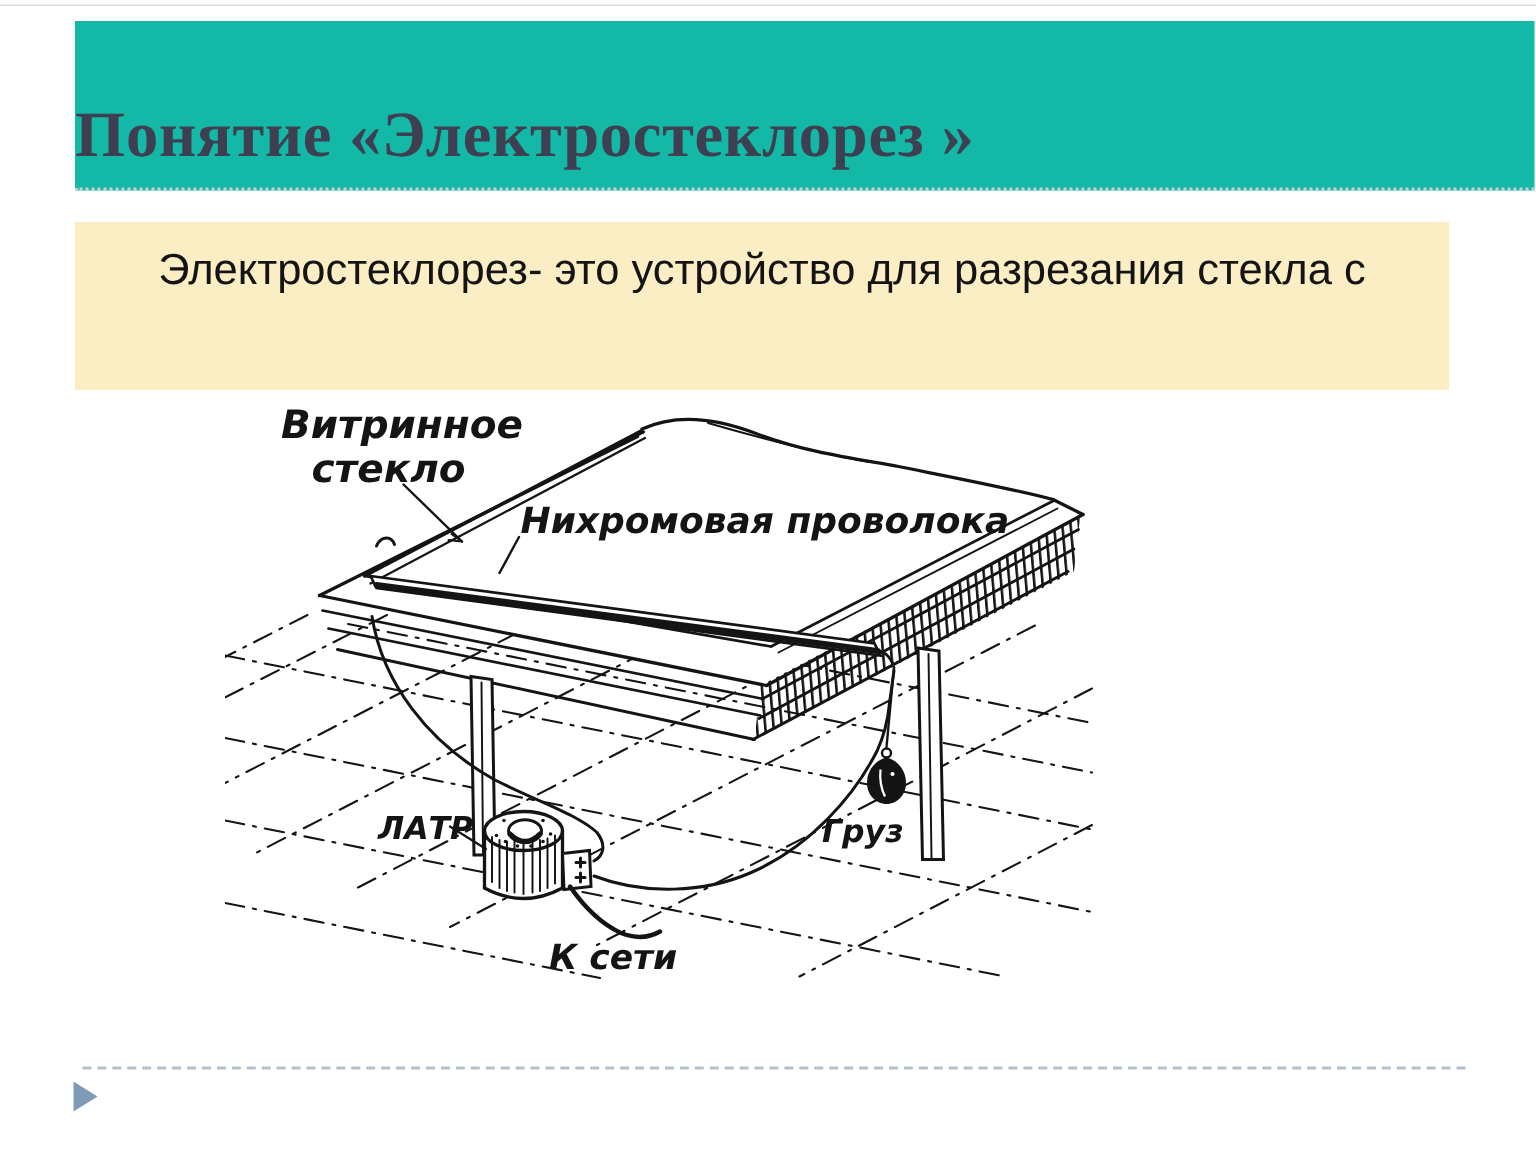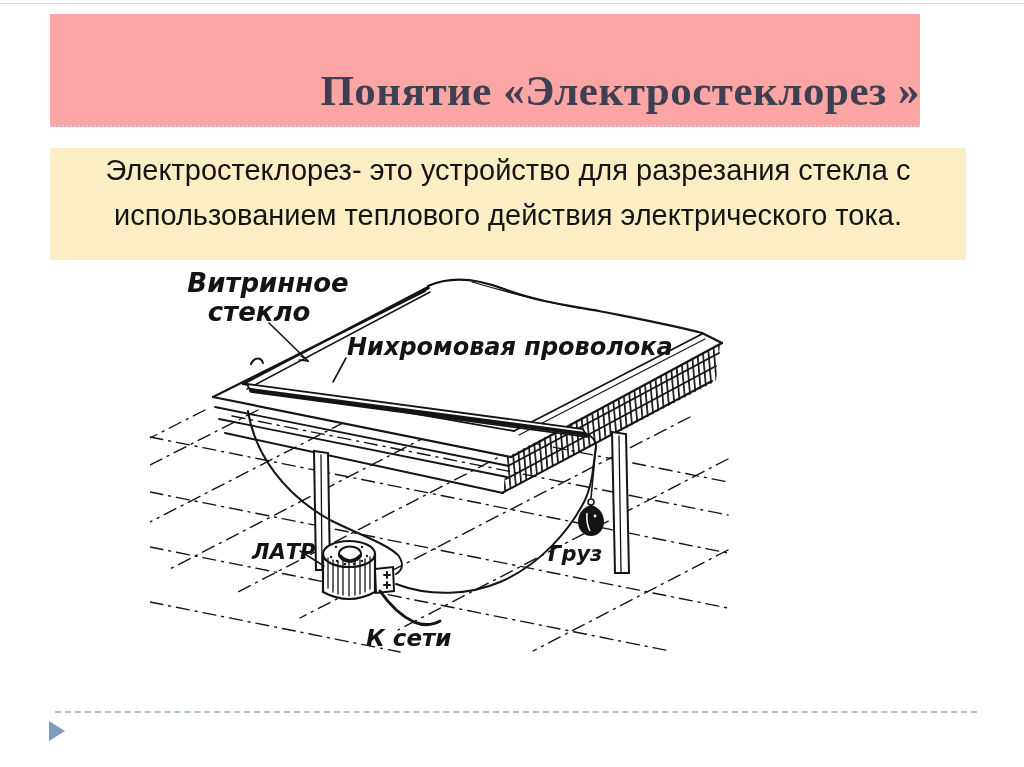--- a/index.html
+++ b/index.html
@@ -6,44 +6,44 @@
   body{
     width:1024px;height:767px;position:relative;overflow:hidden;
     background:#ffffff;
     font-family:"Liberation Sans", sans-serif;
   }
   .top-hairline{
     position:absolute;left:0;top:3px;width:1024px;height:1px;
     background:#dedede;
   }
   .title-bar{
-    position:absolute;left:50px;top:14px;width:870px;height:111px;
-    background:#fca5a5;
+    position:absolute;left:50px;top:14px;width:973px;height:111px;
+    background:#14b8a6;
     border-bottom:2px dotted #c9d1d8;
-    display:flex;align-items:flex-end;justify-content:flex-end;
+    display:flex;align-items:flex-end;justify-content:flex-start;
   }
   .title-bar h1{
     margin:0 0 10px 0;
     font-family:"Liberation Serif", serif;
     font-weight:700;
     font-size:43px;
     letter-spacing:0.5px;
     color:#3e4052;
   }
   .definition-box{
     position:absolute;left:50px;top:148px;width:916px;height:112px;
     background:#fbeec4;
     text-align:center;
   }
   .definition-box .def-line{
     font-size:29px;
     line-height:45px;
     color:#141414;
   }
-  .definition-box .def-line:first-child{}
+  .definition-box .def-line:first-child{margin-top:10px;}
   .diagram-wrap{
     position:absolute;left:150px;top:253px;width:600px;height:412px;
   }
   svg .ink{stroke:#141414;fill:none;stroke-linecap:round;}
   svg text{
     font-family:"DejaVu Sans", sans-serif;
     font-style:italic;
     font-weight:bold;
     fill:#141414;
   }
@@ -63,21 +63,20 @@
 <body>
 
 <div class="top-hairline"></div>
 
 <div class="title-bar">
   <h1>Понятие «Электростеклорез »</h1>
 </div>
 
 <div class="definition-box">
   <div class="def-line">Электростеклорез- это устройство для разрезания стекла с</div>
-  <div class="def-line">использованием теплового действия электрического тока.</div>
 </div>
 
 <div class="diagram-wrap">
 <svg width="600" height="412" viewBox="150 268 600 412" xmlns="http://www.w3.org/2000/svg">
   <defs>
     <pattern id="hatch" patternUnits="userSpaceOnUse" width="5.5" height="40" patternTransform="rotate(-5)">
       <path d="M2.7,0 V40" stroke="#141414" stroke-width="1.7"></path>
     </pattern>
   </defs>
 

